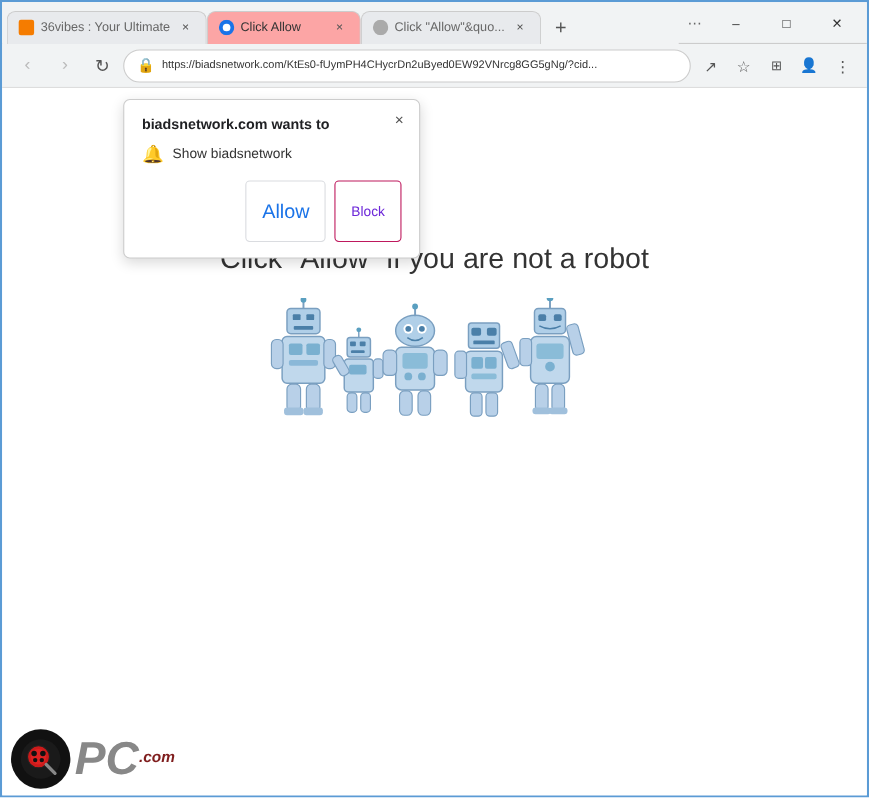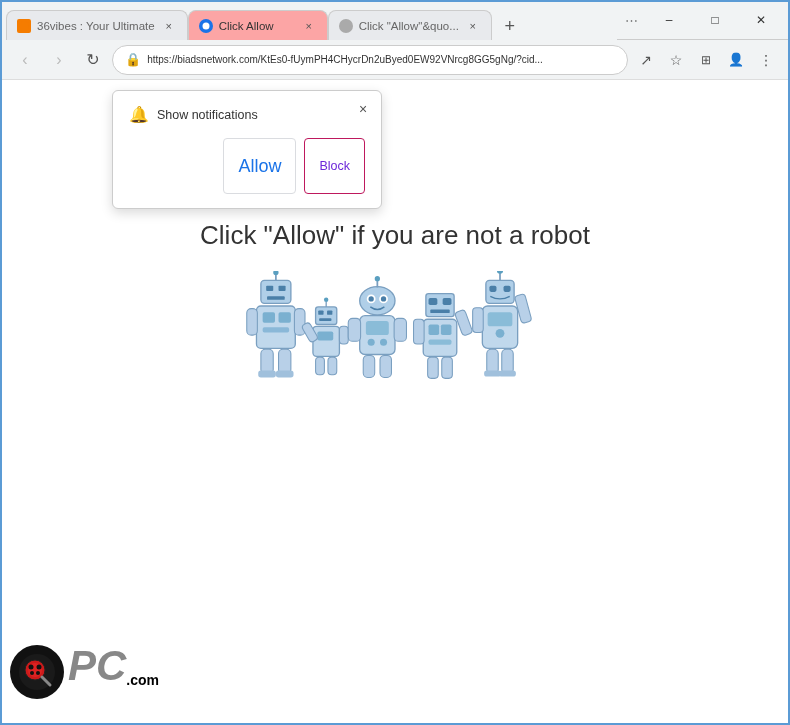--- a/index.html
+++ b/index.html
@@ -254,36 +254,36 @@
       margin-top: 20px;
     }
     .robots-svg {
       width: 300px;
       height: 130px;
     }
 
     
     .pcrisk-watermark {
       position: absolute;
-      bottom: 24px;
+      bottom: 6px;
       left: 8px;
       display: flex;
-      align-items: flex-start;
+      align-items: center;
       gap: 4px;
     }
 
     
     .favicon-orange { background: #f57c00; }
   </style>
 </head>
 <body>
 
 <div class="browser-window">
 
-  <div style="display:flex; align-items:flex-start; background:#f1f3f4; border-bottom:1px solid #ccc; height:38px;">
+  <div style="display:flex; align-items:center; background:#f1f3f4; border-bottom:1px solid #ccc; height:38px;">
     <div class="tabs-bar" style="flex:1; border-bottom:none; height:38px;">
 
       <div class="tab inactive">
         <div class="tab-favicon favicon-orange">
           <svg width="10" height="10" viewBox="0 0 10 10">
               <circle cx="5" cy="5" r="5" fill="#f57c00"></circle>
             </svg>
         </div>
         <span class="tab-title">36vibes : Your Ultimate</span>
         <div class="tab-close">×</div>
@@ -364,23 +364,24 @@
       </div>
     </div>
   </div>
 
   <div class="page-content">
 
     <div class="notification-popup">
       <div class="popup-close">
         <span>×</span>
       </div>
+      <div class="popup-title">biadsnetwork.com wants to</div>
       <div class="popup-permission">
         <span class="bell-icon">🔔</span>
-        <span>Show notifications</span>
+        <span>Show biadsnetwork</span>
       </div>
       <div class="popup-buttons">
         <button class="btn-allow">Allow</button>
         <button class="btn-block">Block</button>
       </div>
     </div>
 
     <div class="main-text">Click "Allow"   if you are not   a robot</div>
 
     <div class="robots-container">
@@ -533,19 +534,19 @@
           <circle cx="14" cy="20" r="2" fill="#111"></circle>
           <circle cx="20" cy="20" r="2" fill="#111"></circle>
 
           <line x1="24" y1="24" x2="32" y2="32" stroke="#888" stroke-width="3" stroke-linecap="round"></line>
         </svg>
       </div>
 
       <div style="display:flex;flex-direction:column;line-height:1;">
         <div style="display:flex;align-items:baseline;gap:0;">
           <span style="font-size:42px;font-weight:900;color:#888;font-style:italic;font-family:Arial Black,sans-serif;">PC</span>
-          <span style="font-size:14px;font-weight:700;color:#000000;font-family:Arial,sans-serif;align-self:flex-end;margin-bottom:0;">.com</span>
+          <span style="font-size:14px;font-weight:700;color:#7f1d1d;font-style:italic;font-family:Arial,sans-serif;align-self:flex-end;margin-bottom:16px;">.com</span>
         </div>
       </div>
     </div>
 
   </div>
 </div>
 
 </body></html>

